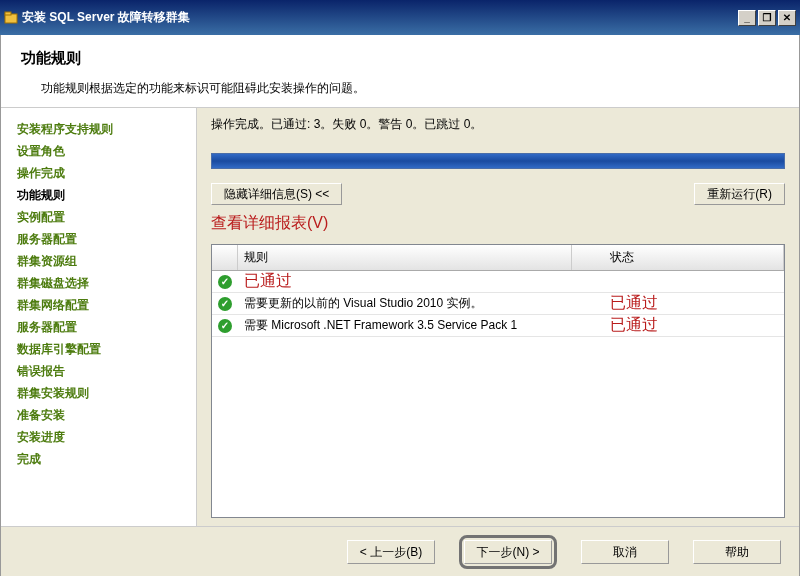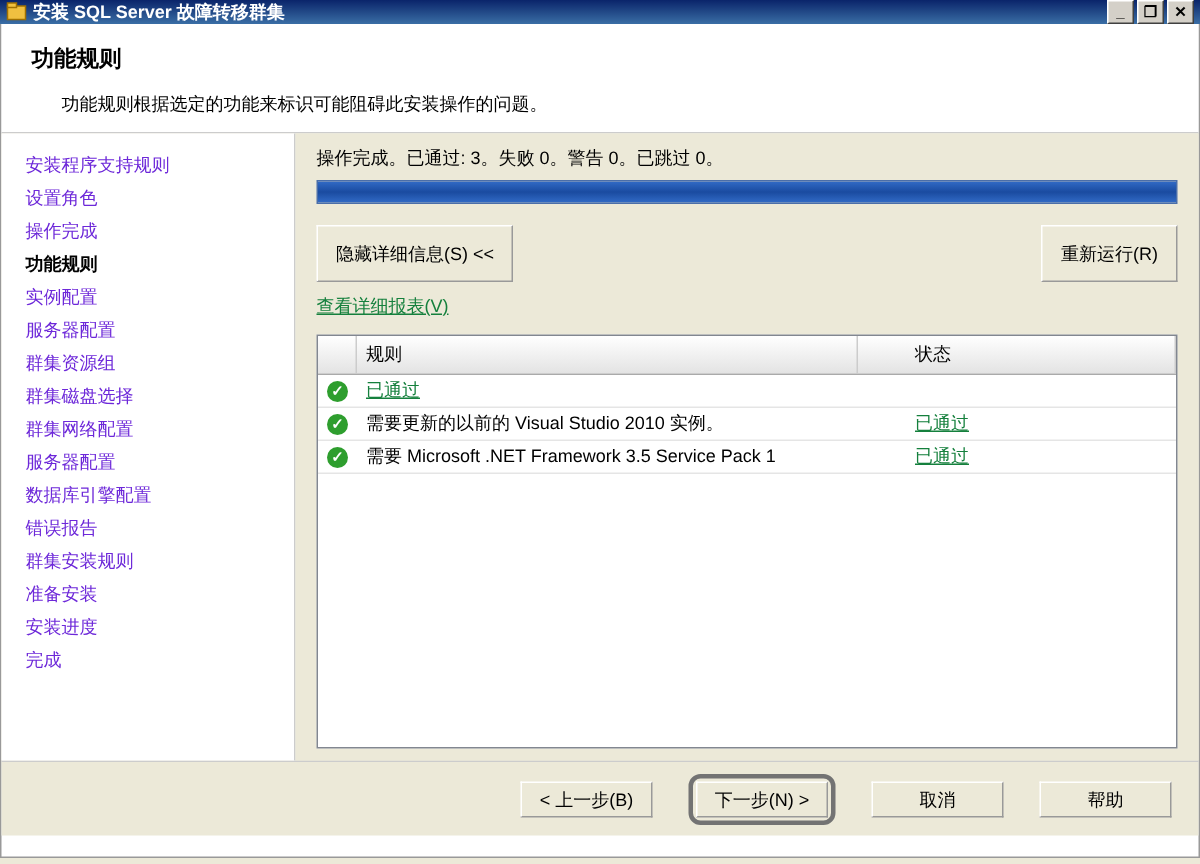--- a/index.html
+++ b/index.html
@@ -6,21 +6,21 @@
   body {
     font-family: "SimSun", "宋体", "Microsoft YaHei", sans-serif;
     font-size: 12px;
     background: #ece9d8;
     color: #000;
     width: 800px;
     height: 576px;
     overflow: hidden;
   }
   .titlebar {
-    height: 16px;
+    height: 35px;
     background: linear-gradient(to bottom, #0a246a, #3a6ea5);
     color: #fff;
     display: flex;
     align-items: center;
     padding: 0 4px;
     font-size: 12px;
     font-weight: bold;
   }
   .titlebar .title-icon { width: 14px; height: 14px; margin-right: 4px; display:flex; align-items:center; justify-content:center;}
   .titlebar .spacer { flex: 1; }
@@ -62,61 +62,61 @@
   }
   .sidebar {
     width: 196px;
     background: #fff;
     padding: 10px 0 10px 16px;
     border-right: 1px solid #ccc;
   }
   .sidebar .step {
     font-size: 12px;
     line-height: 22px;
-    color: #6d28d9;
+    color: #4d7c0f;
     cursor: default;
+    font-weight: bold;
   }
   .sidebar .step.active { font-weight: bold; color:#000; }
   .right-pane {
     flex: 1;
     background: #ece9d8;
     padding: 8px 14px 8px 14px;
     display:flex;
     flex-direction:column;
   }
   .status-line {
     font-size: 12px;
-    margin-bottom: 6px;
+    margin-bottom: 20px;
   }
   .progress {
     height: 16px;
     background: linear-gradient(to bottom,#316ac5,#1a4ba0,#316ac5);
     border: 1px solid #4a6ea9;
     margin-bottom: 14px;
   }
   .btn {
     background: #ece9d8;
     border: 1px solid #999;
     border-top-color:#fff;
     border-left-color:#fff;
     padding: 2px 12px;
     font-size: 12px;
     cursor: pointer;
-    height: 38px;
+    height: 22px;
   }
   .row-actions {
     display:flex;
     justify-content: space-between;
     margin-bottom: 8px;
   }
   .link {
-    color: #15803d;
-    text-decoration: underline;
+    color: #b91c1c;
     cursor:pointer;
-    font-size:12px;
+    font-size:16px;
   }
   .report-link { margin-bottom: 10px; display:block; }
   .table {
     background:#fff;
     border:1px solid #828790;
     width:100%;
     flex:1;
   }
   .table-head {
     display:flex;

